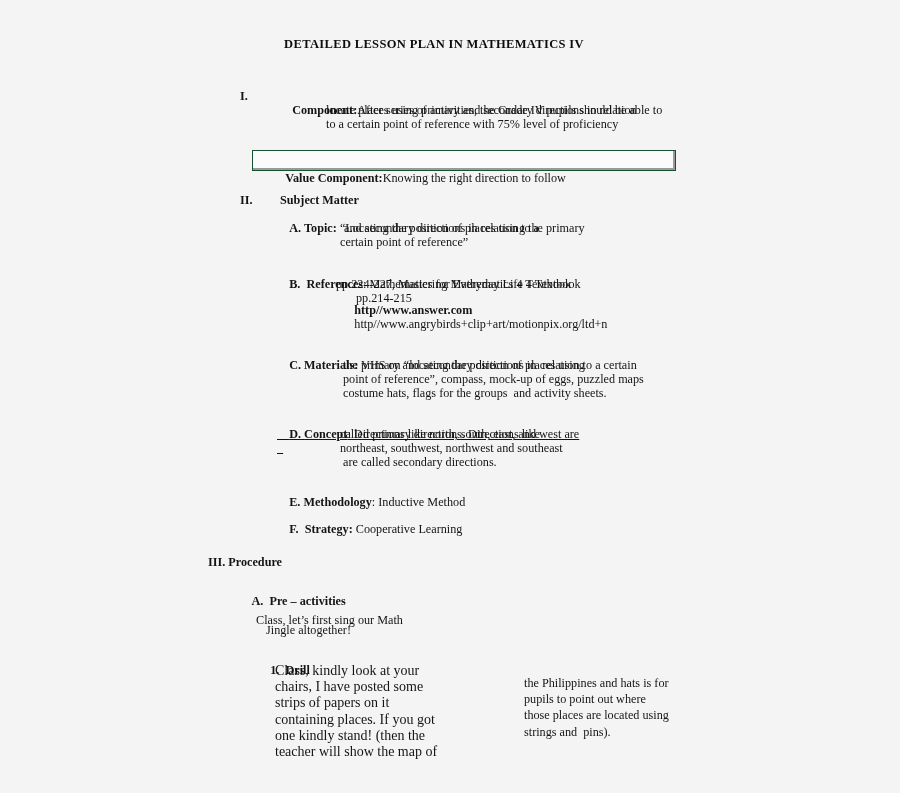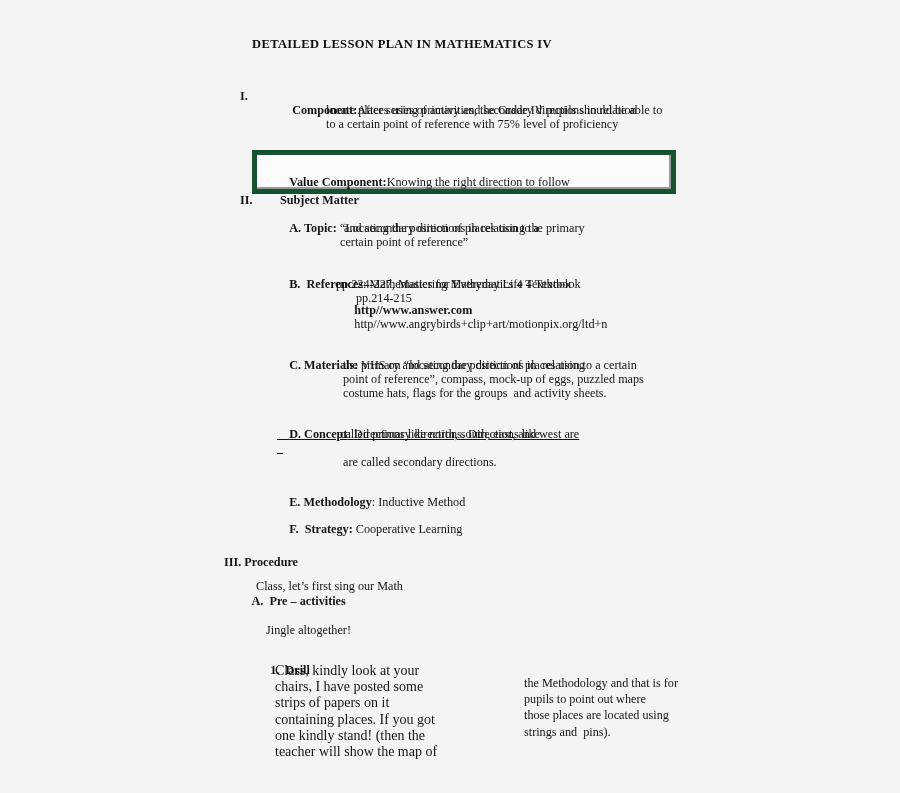--- a/index.html
+++ b/index.html
@@ -24,20 +24,21 @@
   .doc-title {
     position: absolute;
     left: 0;
     top: 37px;
     width: 804px;
     text-align: center;
     font-size: 12.5px;
     font-weight: bold;
     letter-spacing: 0.35px;
     color: #0d0d0d;
+    padding-left: 32px;
   }
 
   
   .row {
     position: absolute;
     font-size: 12.2px;
     line-height: 14.2px;
     white-space: pre;
   }
   .b { font-weight: bold; }
@@ -49,22 +50,22 @@
     font-weight: bold;
     line-height: 14.2px;
   }
 
   
   .value-box {
     position: absolute;
     left: 252px;
     top: 150px;
     width: 424px;
-    height: 44px;
-    border: 5px solid #14532d;
+    height: 21px;
+    border: 1px solid #14532d;
     box-shadow: inset -2px -2px 0 0 #9a9a9a, inset 0 0 0 1px #ffffff;
     background: #fbfbfb;
     box-sizing: border-box;
   }
   .value-box-text {
     position: absolute;
     left: 14px;
     top: 6px;
     font-size: 12.2px;
     line-height: 14.2px;
@@ -131,52 +132,53 @@
     <span class="b">C.</span><span> </span><span class="b">Materials:</span><span> </span><span>VHS on “locating the position of places using</span>
   </div>
   <div class="row" style="left:343px; top:358px;">the primary and secondary directions in  relation to a certain</div>
   <div class="row" style="left:343px; top:372px;">point of reference”, compass, mock-up of eggs, puzzled maps</div>
   <div class="row" style="left:343px; top:386px;">costume hats, flags for the groups  and activity sheets.</div>
 
   <div class="row" style="left:277px; top:413px;text-decoration:underline;">
     <span class="b">D.</span><span> </span><span class="b">Concept</span><span>: Directions like north, south, east, and west are</span>
   </div>
   <div class="row" style="left:340px; top:427px;">called primary directions. Directions like</div>
+  <div class="row" style="left:340px; top:441px;">northeast, southwest, northwest and southeast</div>
   <div class="row" style="left:340px; top:455px;"> are called secondary directions.</div>
 
   <div class="row" style="left:277px; top:481px;">
     <span class="b">E.</span><span> </span><span class="b">Methodology</span><span>: Inductive Method</span>
   </div>
 
   <div class="row" style="left:277px; top:508px;">
     <span class="b">F.</span><span>  </span><span class="b">Strategy:</span><span> </span><span>Cooperative Learning</span>
   </div>
 
-  <div class="row b" style="left:224px; top:555px;">III. Procedure</div>
+  <div class="row b" style="left:208px; top:555px;">III. Procedure</div>
 
   <div class="row b" style="left:240px; top:580px;">
     <span>A.</span><span>  </span><span>Pre – activities</span>
   </div>
 
-  <div class="row" style="left:256px; top:579px;">Class, let’s first sing our Math</div>
+  <div class="row" style="left:256px; top:613px;">Class, let’s first sing our Math</div>
   <div class="row" style="left:266px; top:623px;">Jingle altogether!</div>
 
   <div class="row b" style="left:258px; top:649px;">
     <span>1.</span><span>  </span><span>Drill</span>
   </div>
 
   <div class="col-left">
     <div>Class, kindly look at your</div>
     <div>chairs, I have posted some</div>
     <div>strips of papers on it</div>
     <div>containing places. If you got</div>
     <div>one kindly stand! (then the</div>
     <div>teacher will show the map of</div>
   </div>
 
   <div class="col-right">
-    <div>the Methodology and that is for</div>
+    <div>the Philippines and hats is for</div>
     <div>pupils to point out where</div>
     <div>those places are located using</div>
     <div>strings and  pins).</div>
   </div>
 
 </div>
 
 </body></html>

